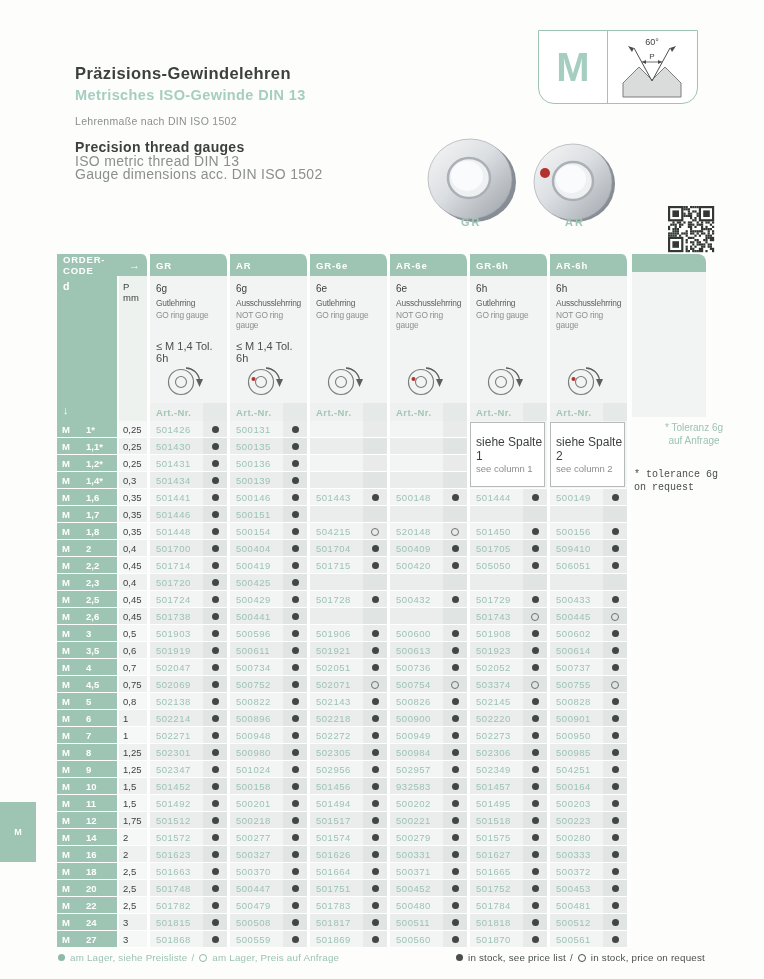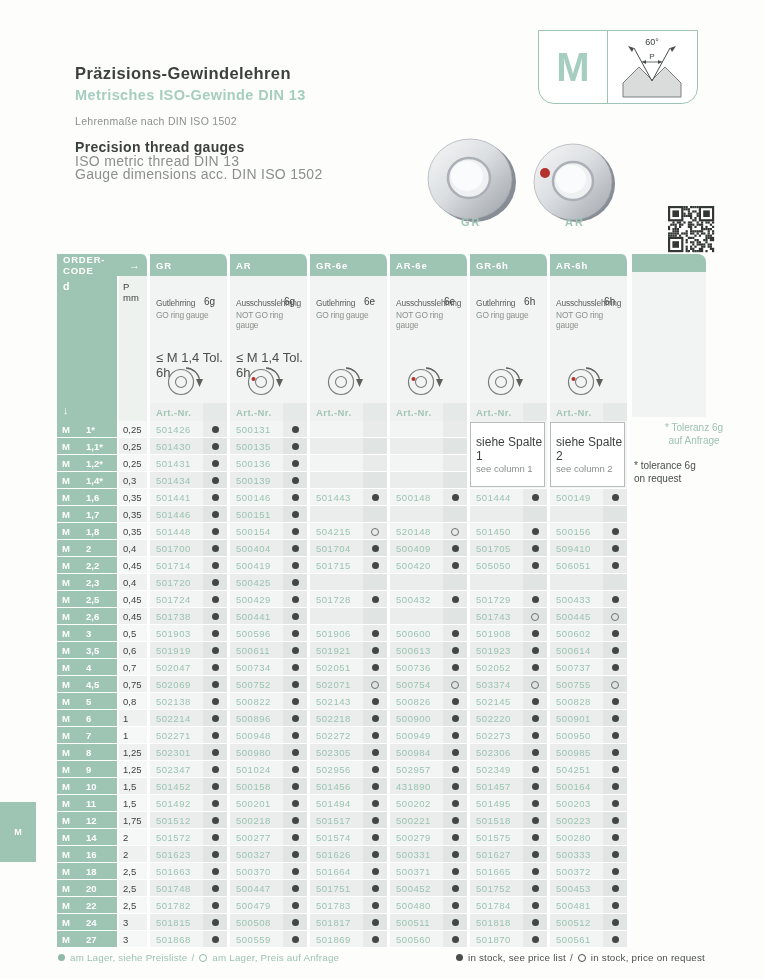--- a/index.html
+++ b/index.html
@@ -37,24 +37,24 @@
          border-right:3px solid #fff;vertical-align:middle;}
   th.bar .bar-in{display:flex;align-items:center;justify-content:space-between;padding:0 7px 0 6px;}
   .bar-label{font-size:9.5px;font-weight:bold;letter-spacing:.8px;}
   .bar-arrow{font-size:11px;font-weight:bold;}
   th.d-head{background:#9ec4b4;border-right:2px solid #fff;position:relative;}
   th.d-head .dh{position:absolute;top:4px;left:6px;color:#fff;font-size:10.5px;font-weight:bold;}
   th.d-head .darr{position:absolute;bottom:5px;left:6px;color:#fff;font-size:11px;font-weight:bold;}
   th.p-head{background:#eef2ef;border-right:3px solid #fff;vertical-align:top;}
   th.p-head .pl{padding:5px 0 0 4px;font-size:9.5px;color:#3c413f;line-height:11px;}
   th.desc{height:127px;background:#f1f4f2;border-right:3px solid #fff;position:relative;}
-  .tol{position:absolute;top:20px;left:6px;font-size:10px;color:#3c413f;margin-left:48px;}
+  .tol{position:absolute;top:7px;left:6px;font-size:10px;color:#3c413f;}
   .nde{position:absolute;top:22px;left:6px;font-size:8.4px;color:#5c615e;letter-spacing:-.2px;}
   .nen{position:absolute;top:34px;left:6px;font-size:8.4px;color:#8b908d;letter-spacing:-.2px;}
-  .cnote{position:absolute;top:74px;left:6px;font-size:13px;color:#4a4f4c;}
+  .cnote{position:absolute;top:64px;left:6px;font-size:11px;color:#4a4f4c;}
   .ricon{position:absolute;bottom:1px;left:0;right:3px;text-align:center;}
   th.an{height:18px;background:#eef1ef;color:#a3c5b6;font-size:9.5px;font-weight:bold;
         padding-left:6px;letter-spacing:.4px;}
   th.an-dot{background:#e5e9e7;border-right:3px solid #fff;}
 
   tbody td{height:17px;border-bottom:1px solid #fff;font-size:9.5px;}
   td.dcell{background:#9ec4b4;color:#fff;font-weight:bold;position:relative;border-right:2px solid #fff;}
   td.dcell .m{padding-left:5px;}
   td.dcell .val{position:absolute;left:29px;top:50%;transform:translateY(-50%);}
   td.pcell{color:#3c413f;padding-left:4px;border-right:3px solid #fff;}
@@ -71,21 +71,21 @@
        display:flex;flex-direction:column;justify-content:center;padding-left:5px;}
   .box .l1{font-size:12px;color:#3c413f;}
   .box .l2{font-size:9.5px;color:#8b908d;}
 
   
   .right-bar{position:absolute;left:632px;top:254px;width:74px;height:18px;background:#9ec4b4;
              border-top-right-radius:8px;}
   .right-panel{position:absolute;left:632px;top:272px;width:74px;height:145px;background:#f1f4f2;}
   .side-note{position:absolute;left:634px;top:422px;font-size:10px;line-height:12.5px;width:120px;}
   .side-note .de{color:#9cc3b3;text-align:center;}
-  .side-note .en{color:#4a4f4c;margin-top:13px;}
+  .side-note .en{color:#4a4f4c;margin-top:22px;font-family:Liberation Mono, monospace;}
 
   
   .legend{position:absolute;top:952px;font-size:9.8px;letter-spacing:.2px;display:flex;
           align-items:center;gap:4px;}
   .legend-de{left:57px;color:#9cc3b3;}
   .legend-en{left:455px;color:#4a4f4c;}
   .legend .ball{margin:0 1px;}
   .legend-de .ball.filled{background:#8fb9a9;}
   .legend-de .ball.open{border-color:#8fb9a9;}
   .legend-en .ball.filled{background:#4a4f4c;}
@@ -816,21 +816,21 @@
         </tr>
         <tr class="even">
           <td class="dcell"><span class="m">M</span><span class="val">10</span></td>
           <td class="pcell">1,5</td>
           <td class="num">501452</td>
           <td class="dot"><span class="ball filled"></span></td>
           <td class="num">500158</td>
           <td class="dot"><span class="ball filled"></span></td>
           <td class="num">501456</td>
           <td class="dot"><span class="ball filled"></span></td>
-          <td class="num">431890</td>
+          <td class="num">932583</td>
           <td class="dot"><span class="ball filled"></span></td>
           <td class="num">501457</td>
           <td class="dot"><span class="ball filled"></span></td>
           <td class="num">500164</td>
           <td class="dot"><span class="ball filled"></span></td>
         </tr>
         <tr class="odd">
           <td class="dcell"><span class="m">M</span><span class="val">11</span></td>
           <td class="pcell">1,5</td>
           <td class="num">501492</td>

